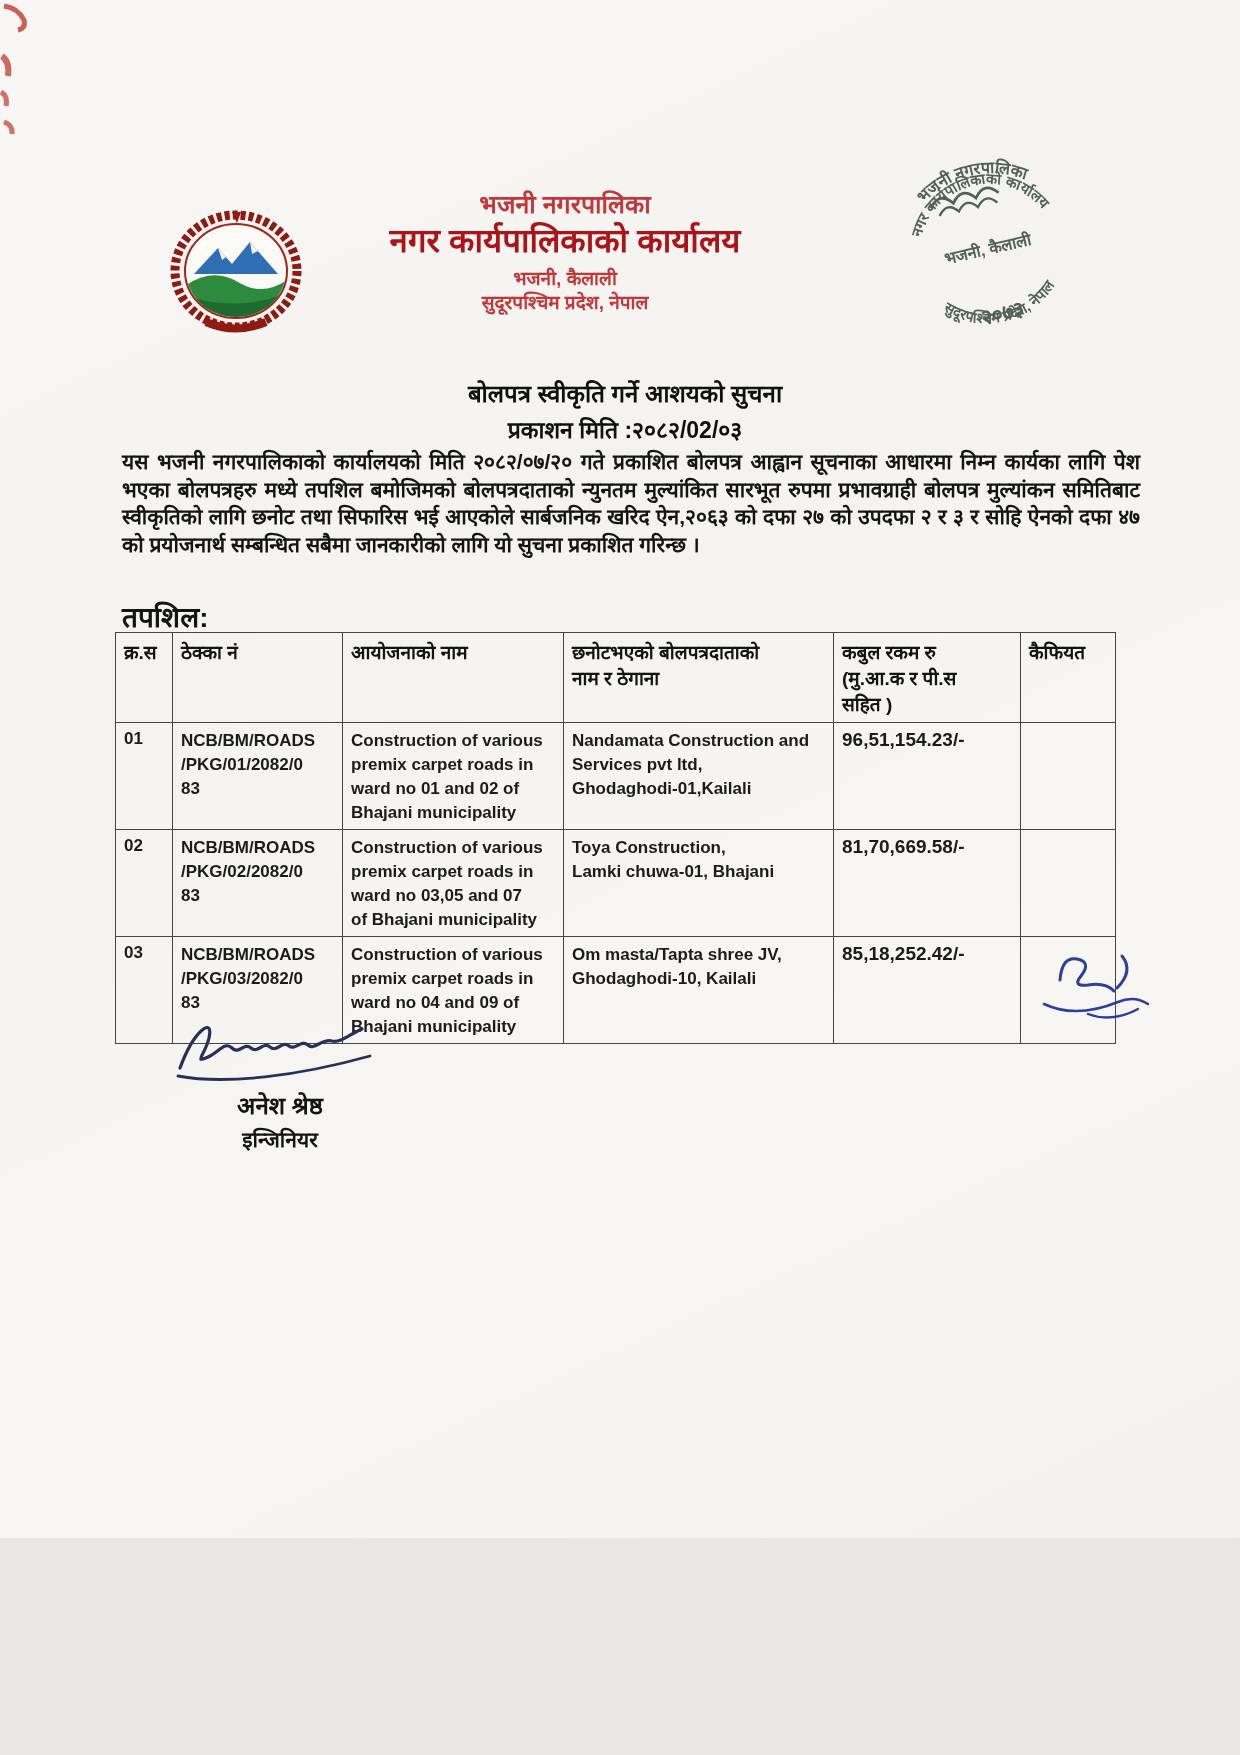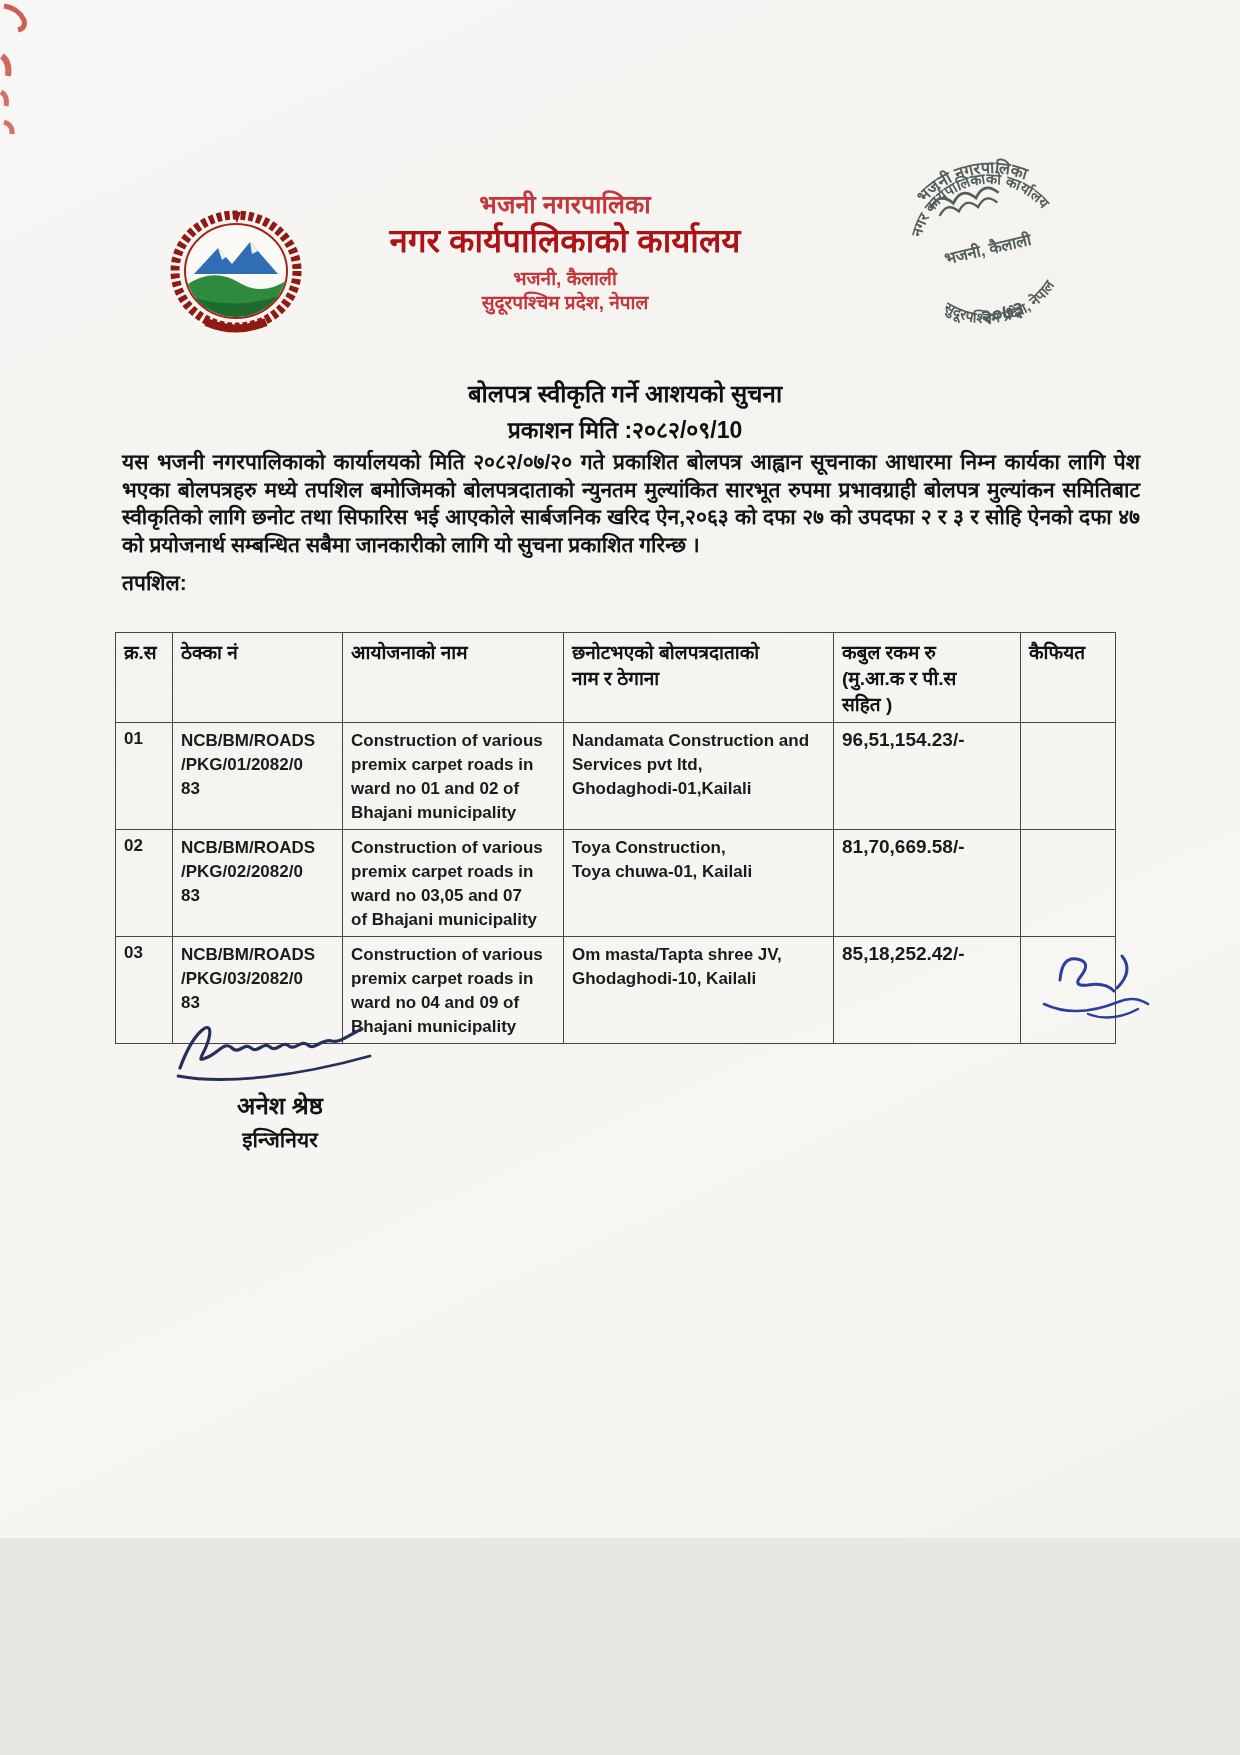--- a/index.html
+++ b/index.html
@@ -21,21 +21,21 @@
   .stamp{position:absolute;left:868px;top:134px;width:240px;height:232px;opacity:.92;}
   
   .title-block{position:absolute;left:320px;top:376px;width:610px;text-align:center;}
   .doc-title{font-size:24px;font-weight:800;color:#101010;}
   .doc-date{font-size:23px;font-weight:800;color:#101010;margin-top:4px;}
   
   .body-par{
     position:absolute;left:122px;top:448px;width:1018px;
     font-size:21px;line-height:27.5px;font-weight:600;text-align:justify;color:#141414;
   }
-  .details-label{position:absolute;left:122px;top:568px;font-size:21px;font-weight:700;color:#141414;}
+  .details-label{position:absolute;left:122px;top:597px;font-size:28px;font-weight:700;color:#141414;}
   
   table.notice{
     position:absolute;left:115px;top:632px;width:1000px;
     border-collapse:collapse;table-layout:fixed;
   }
   table.notice th,table.notice td{
     border:1.6px solid #454545;vertical-align:top;padding:6px 8px 4px 8px;
     white-space:pre-line;overflow:hidden;
   }
   th.h{font-size:19px;font-weight:700;text-align:left;color:#131313;}
@@ -104,21 +104,21 @@
       <text font-size="14" font-weight="bold"><textPath href="#st-a1" startOffset="50%" text-anchor="middle">भजनी नगरपालिका</textPath></text>
       <text font-size="12.5" font-weight="bold"><textPath href="#st-a2" startOffset="50%" text-anchor="middle">नगर कार्यपालिकाको कार्यालय</textPath></text>
       <text x="100" y="104" text-anchor="middle" font-size="14" font-weight="bold">भजनी, कैलाली</text>
       <text font-size="12.5" font-weight="bold"><textPath href="#st-a3" startOffset="50%" text-anchor="middle">सुदूरपश्चिम प्रदेश, नेपाल</textPath></text>
       <text x="100" y="162" text-anchor="middle" font-size="18" font-weight="bold">२०७३</text>
     </g>
   </svg>
 
   <div class="title-block">
     <div class="doc-title">बोलपत्र स्वीकृति गर्ने आशयको सुचना</div>
-    <div class="doc-date">प्रकाशन मिति :२०८२/०९/10</div>
+    <div class="doc-date">प्रकाशन मिति :२०८२/02/०३</div>
   </div>
 
   <div class="body-par">यस भजनी नगरपालिकाको कार्यालयको मिति २०८२/०७/२० गते प्रकाशित बोलपत्र आह्वान सूचनाका आधारमा निम्न कार्यका लागि पेश भएका बोलपत्रहरु मध्ये तपशिल बमोजिमको बोलपत्रदाताको न्युनतम मुल्यांकित सारभूत रुपमा प्रभावग्राही बोलपत्र मुल्यांकन समितिबाट स्वीकृतिको लागि छनोट तथा सिफारिस भई आएकोले सार्बजनिक खरिद ऐन,२०६३ को दफा २७ को उपदफा २ र ३ र सोहि ऐनको दफा ४७ को प्रयोजनार्थ सम्बन्धित सबैमा जानकारीको लागि यो सुचना प्रकाशित गरिन्छ ।</div>
   <div class="details-label">तपशिल:</div>
 
   <table class="notice">
     <colgroup>
       <col class="col-sn">
         <col class="col-cn">
         <col class="col-pj">
@@ -156,21 +156,21 @@
     <tr class="r">
       <td class="sn">02</td>
       <td class="en">NCB/BM/ROADS
 /PKG/02/2082/0
 83</td>
       <td class="en">Construction of various
 premix carpet roads in
 ward no 03,05 and 07
 of Bhajani municipality</td>
       <td class="en">Toya Construction,
-Toya chuwa-01, Kailali</td>
+Lamki chuwa-01, Bhajani</td>
       <td class="amt">81,70,669.58/-</td>
       <td class="en"></td>
     </tr>
     <tr class="r">
       <td class="sn">03</td>
       <td class="en">NCB/BM/ROADS
 /PKG/03/2082/0
 83</td>
       <td class="en">Construction of various
 premix carpet roads in

